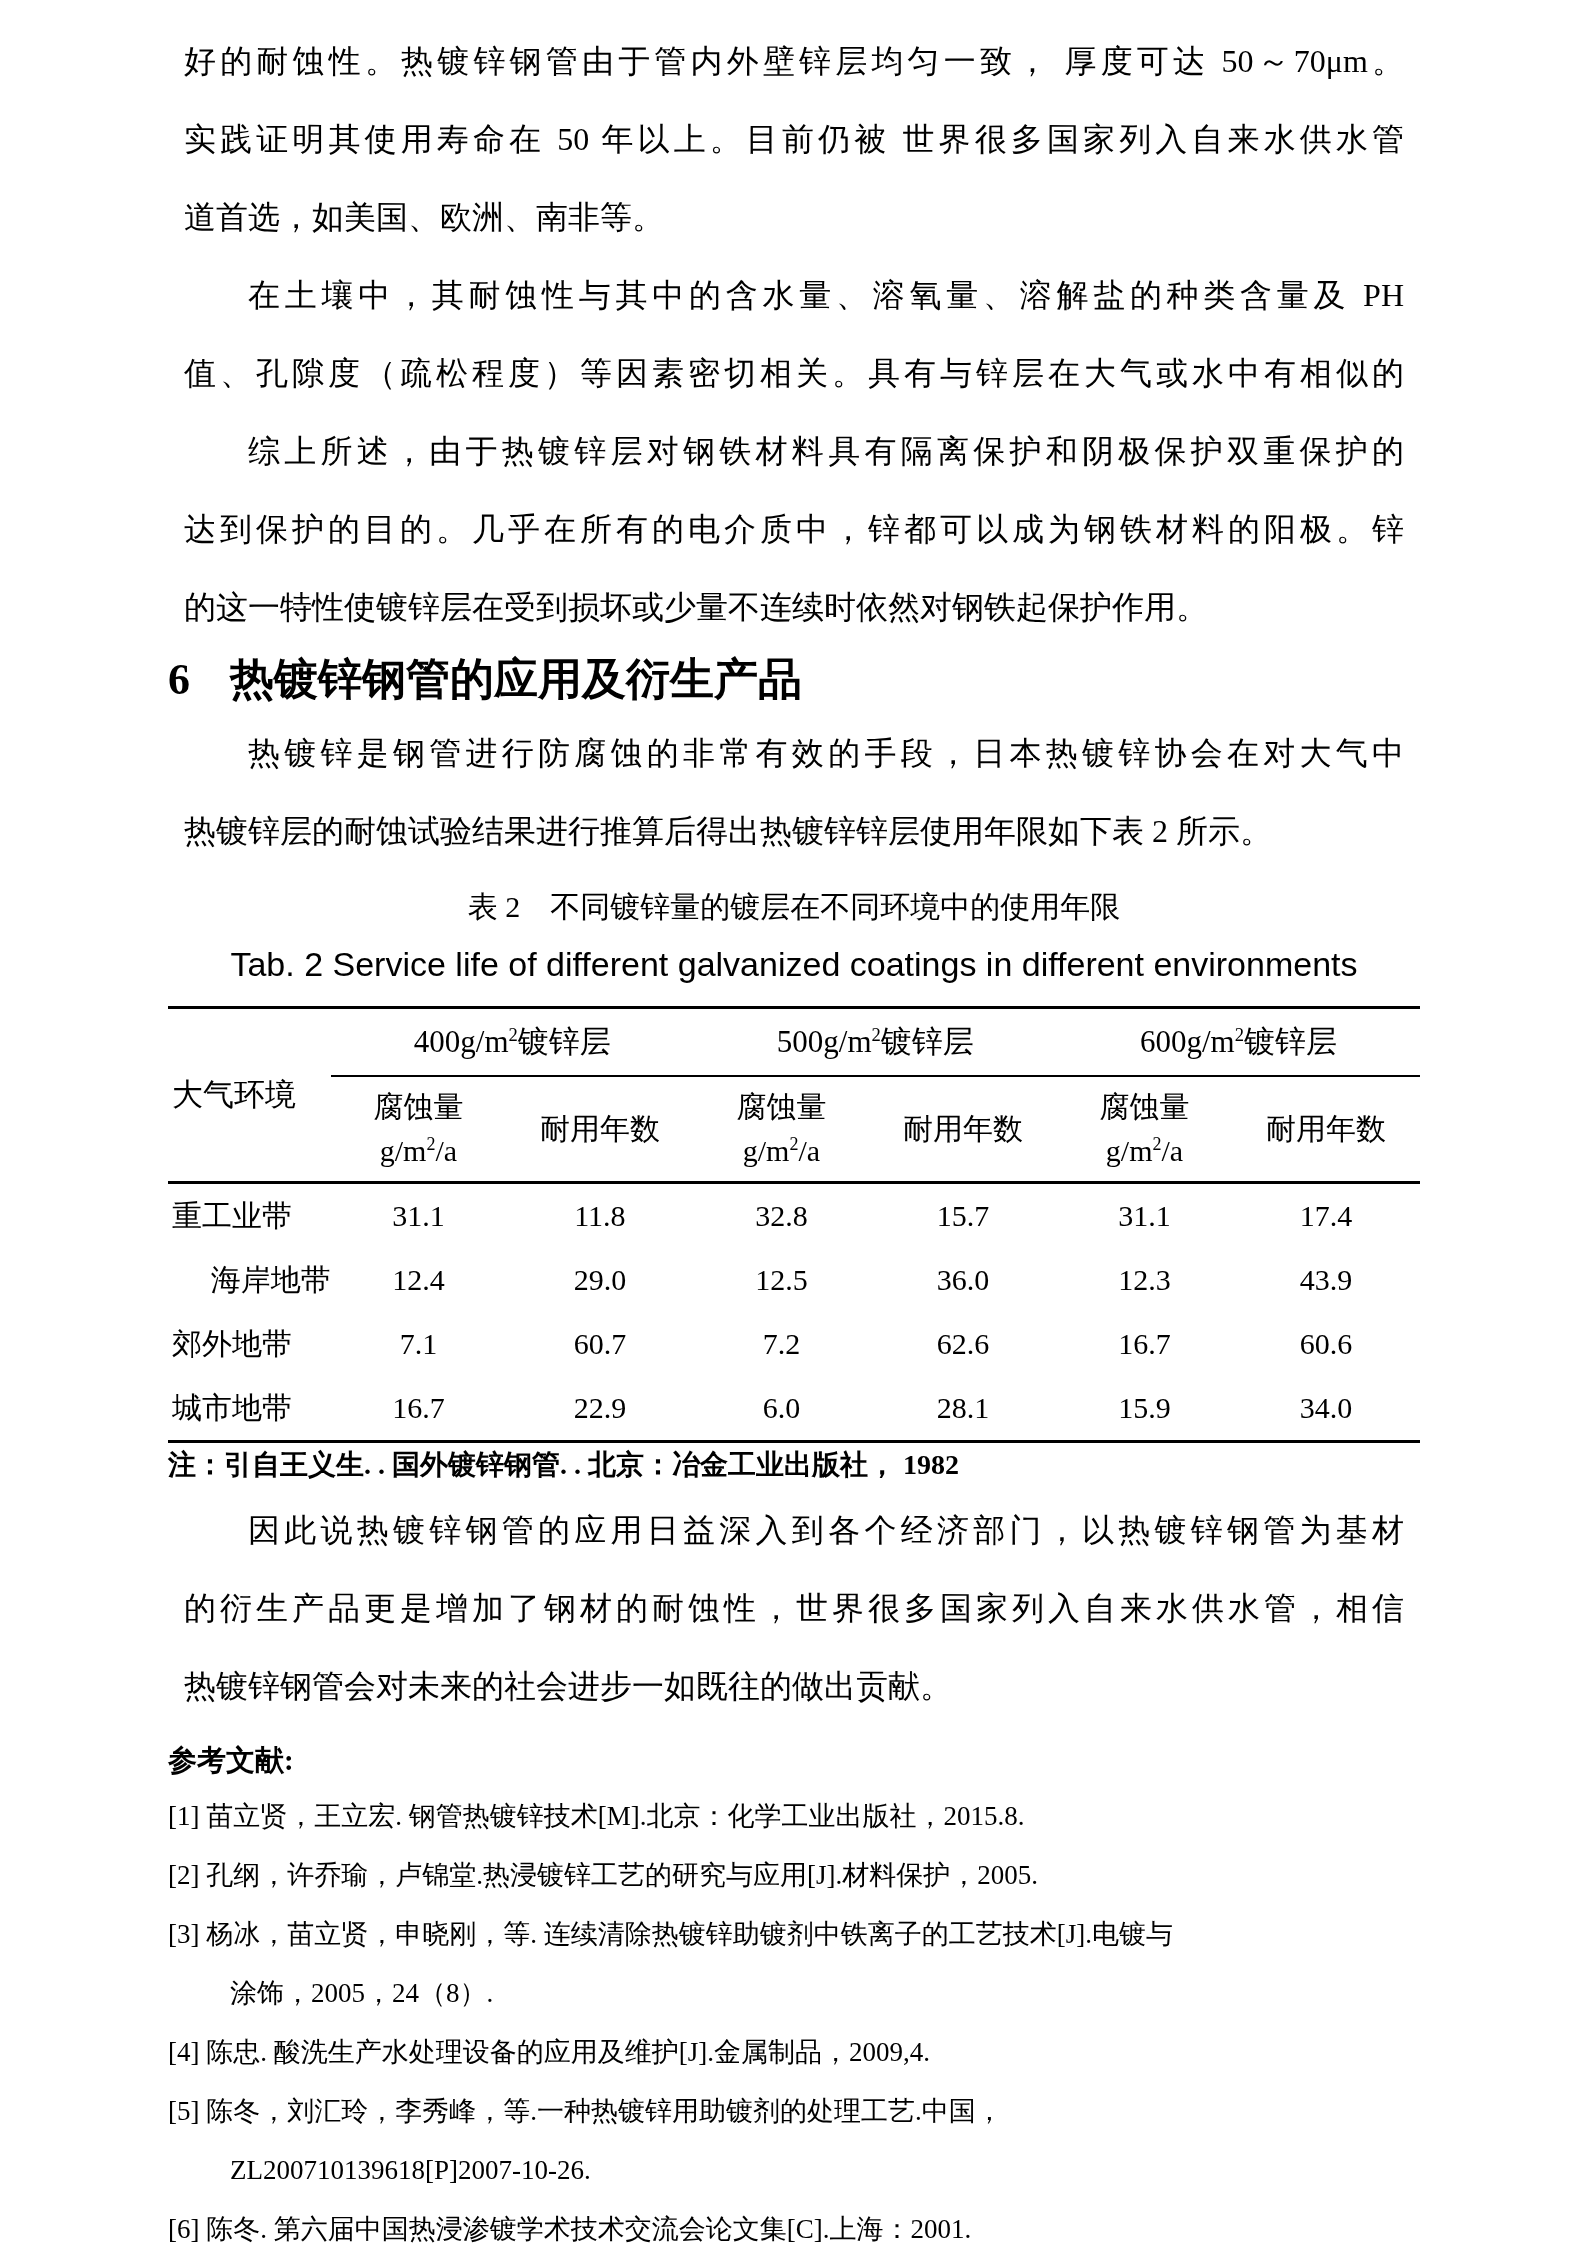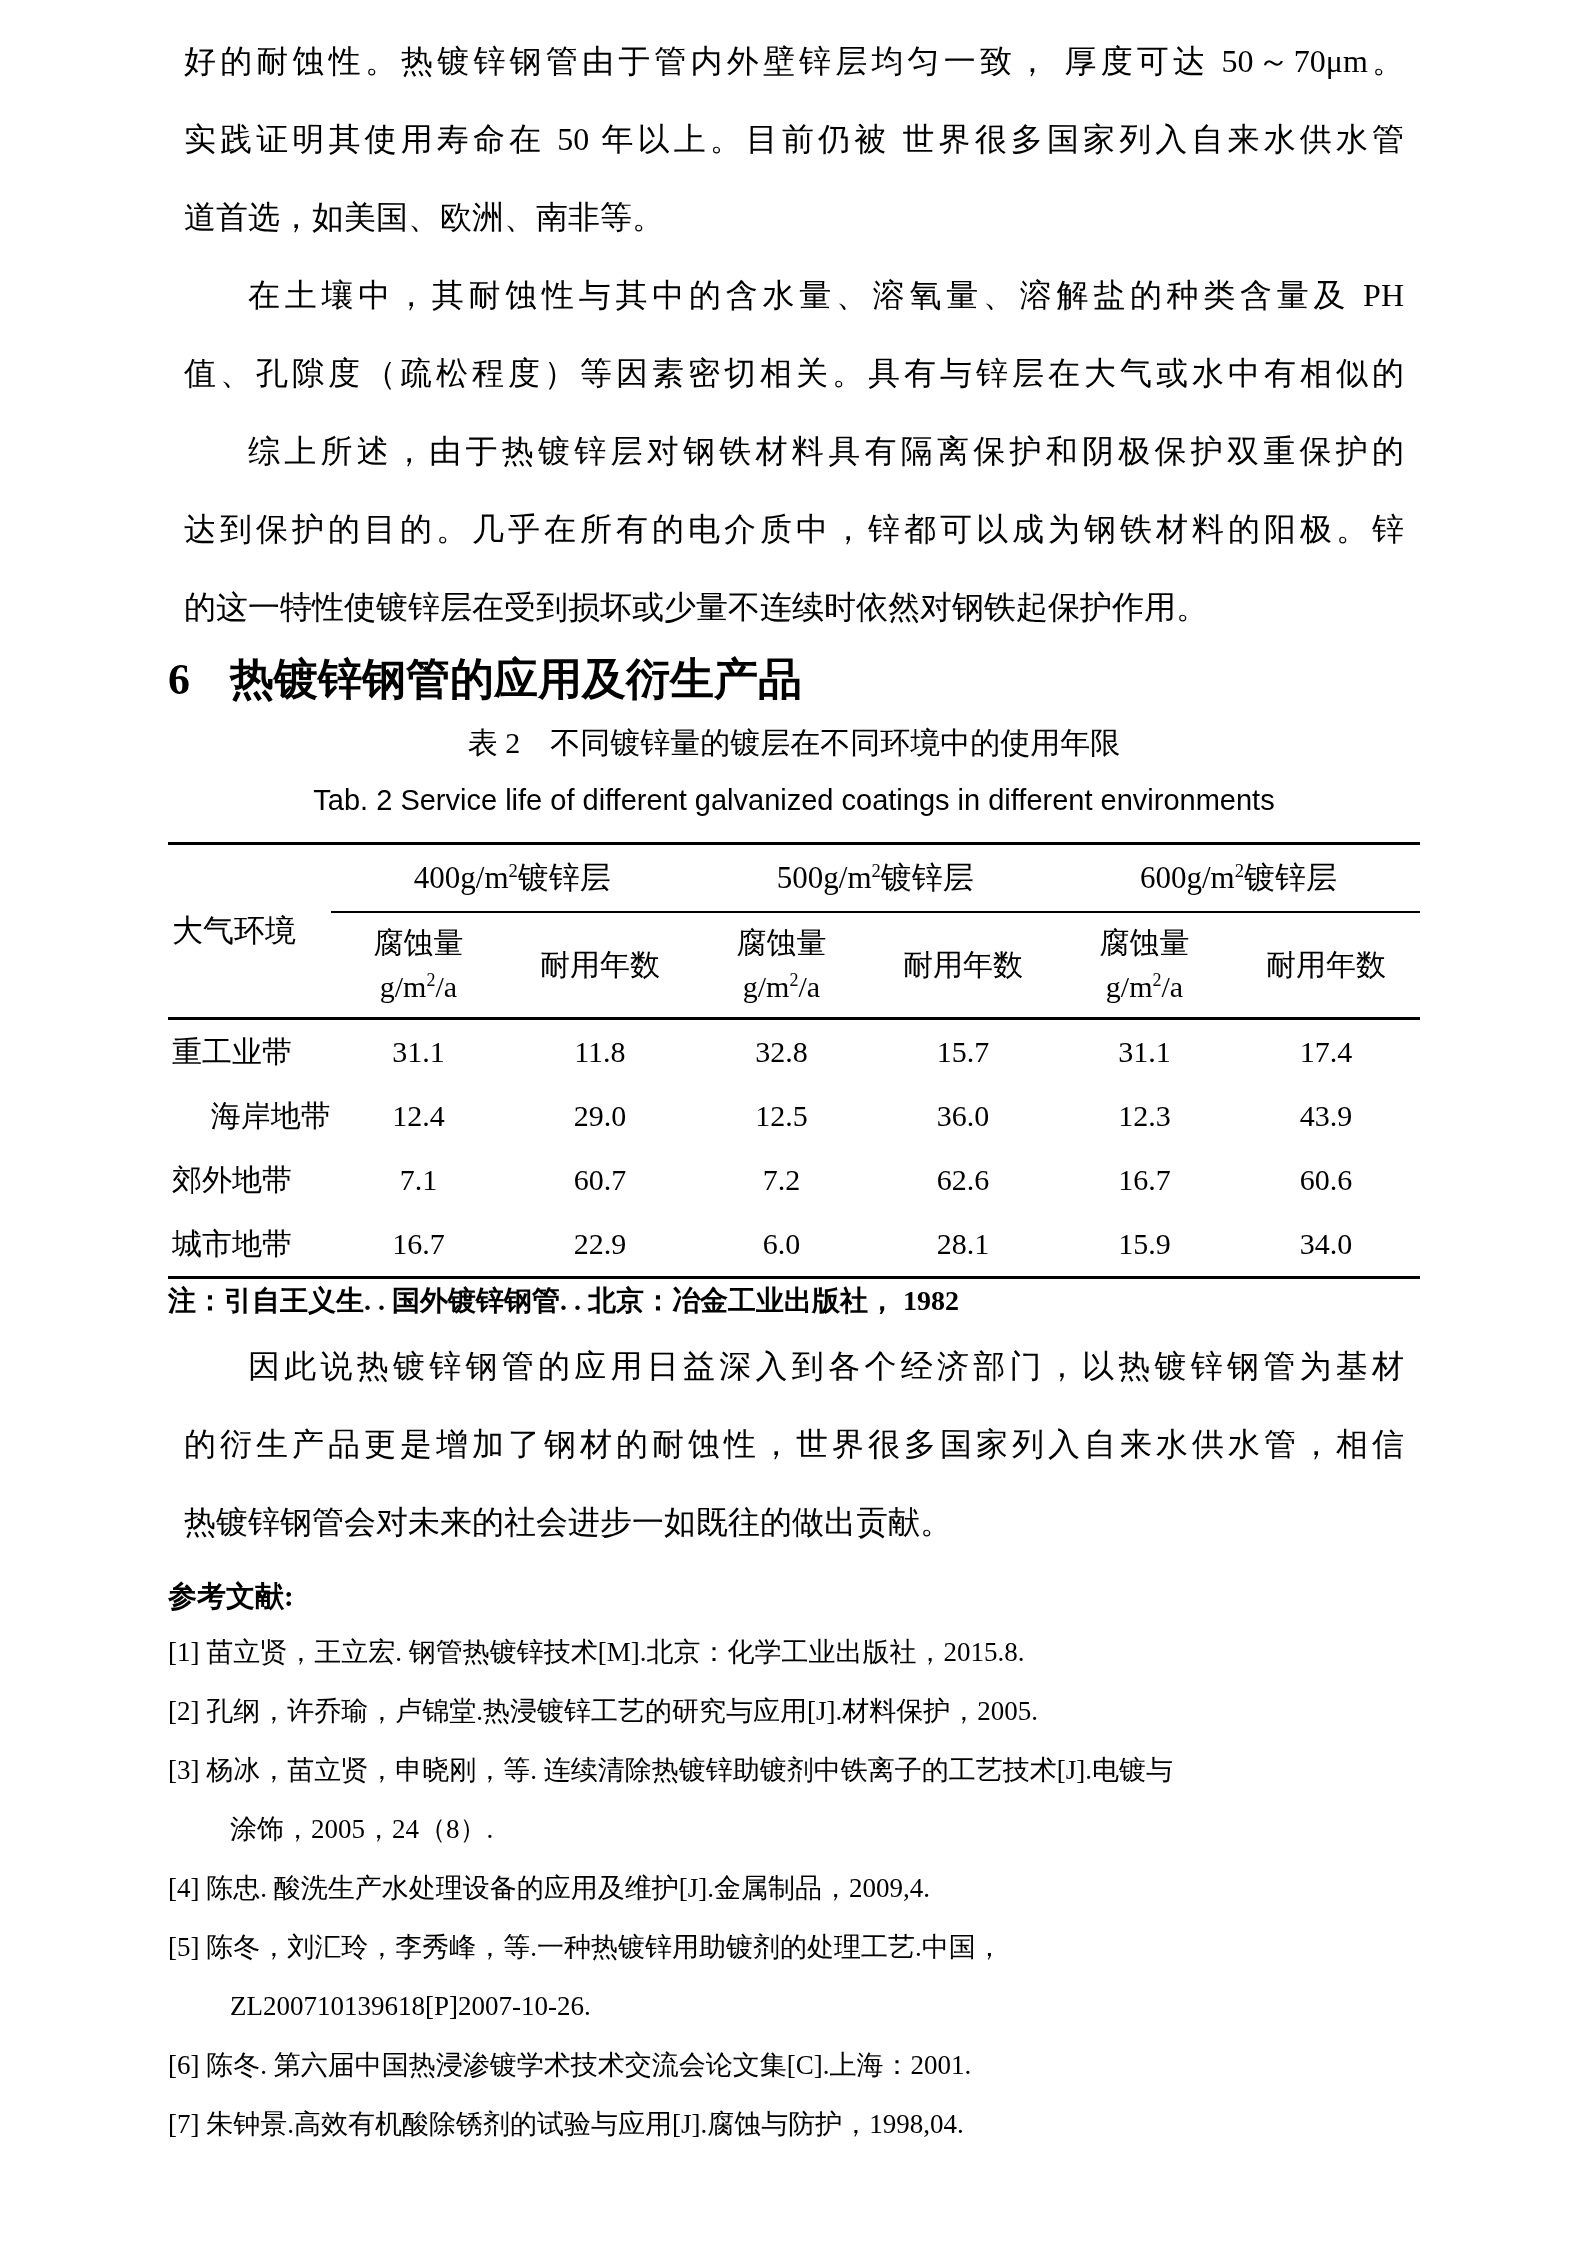--- a/index.html
+++ b/index.html
@@ -14,21 +14,21 @@
   .bline.fill{text-align-last:justify;}
   .bline.indent{text-indent:64px;}
 
   
   .sec-heading{margin:14px 0 8px 0;font-size:44px;font-weight:bold;line-height:52px;}
   .sec-heading .hnum{display:inline-block;}
   .sec-heading .htitle{display:inline-block;margin-left:40px;}
 
   
   .cap-cn{margin:0;font-size:30px;line-height:58px;text-align:center;}
-  .cap-en{margin:0;font-size:29px;line-height:56px;text-align:center;
+  .cap-en{margin:0;font-size:34px;line-height:56px;text-align:center;
           font-family:"Liberation Sans","DejaVu Sans",sans-serif;}
 
   
   table.svc{width:100%;border-collapse:collapse;margin-top:14px;
             font-size:30px;border-top:3px solid #000;}
   table.svc th,table.svc td{font-weight:normal;text-align:center;padding:0;}
   table.svc .corner{border-bottom:3px solid #000;text-align:left;padding-left:4px;
                     vertical-align:middle;width:13%;font-size:31px;}
   table.svc .group{border-bottom:2px solid #000;height:66px;font-size:31px;}
   table.svc .sub{border-bottom:3px solid #000;height:104px;vertical-align:middle;}
@@ -63,20 +63,24 @@
     <p class="bline fill">值、孔隙度（疏松程度）等因素密切相关。具有与锌层在大气或水中有相似的</p>
     <p class="bline fill indent">综上所述，由于热镀锌层对钢铁材料具有隔离保护和阴极保护双重保护的</p>
     <p class="bline fill">达到保护的目的。几乎在所有的电介质中，锌都可以成为钢铁材料的阳极。锌</p>
     <p class="bline">的这一特性使镀锌层在受到损坏或少量不连续时依然对钢铁起保护作用。</p>
   </section>
 
   <h2 class="sec-heading">
     <span class="hnum">6</span><span class="htitle">热镀锌钢管的应用及衍生产品</span>
   </h2>
 
+  <section>
+    <p class="bline fill indent">热镀锌是钢管进行防腐蚀的非常有效的手段，日本热镀锌协会在对大气中</p>
+    <p class="bline">热镀锌层的耐蚀试验结果进行推算后得出热镀锌锌层使用年限如下表 2 所示。</p>
+  </section>
 
   <p class="cap-cn">表 2　不同镀锌量的镀层在不同环境中的使用年限</p>
   <p class="cap-en">Tab. 2  Service life of different galvanized coatings in different environments</p>
 
   <table class="svc">
     <tbody>
       <tr>
         <th class="corner" rowspan="2">大气环境</th>
         <th class="group" colspan="2"><span>400g/m</span><sup>2</sup><span>镀锌层</span></th>
         <th class="group" colspan="2"><span>500g/m</span><sup>2</sup><span>镀锌层</span></th>

